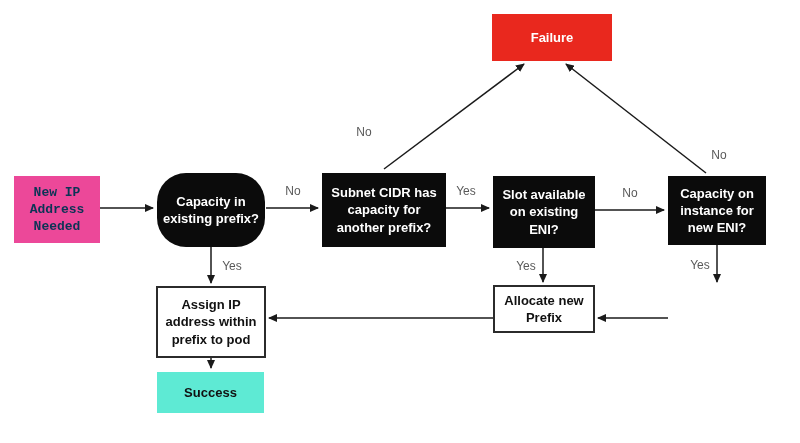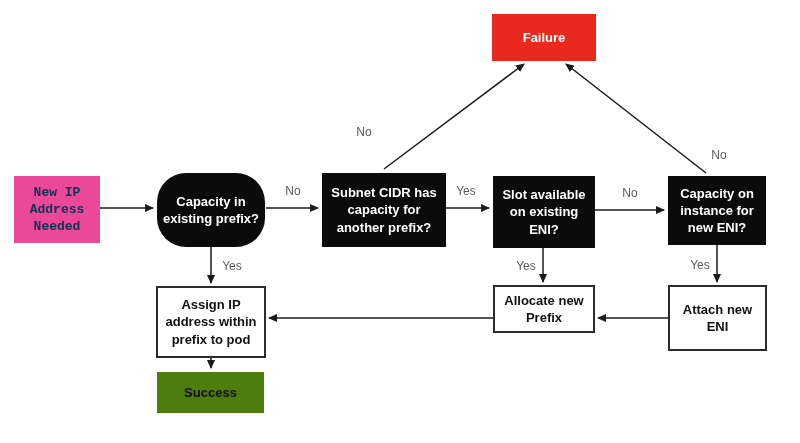--- a/index.html
+++ b/index.html
@@ -41,21 +41,21 @@
     background: #ec4899;
     color: #0b3455;
     font-family: Liberation Mono, monospace;
   }
   .node--red {
     background: #e9281e;
     color: #ffffff;
     font-weight: 600;
   }
   .node--green {
-    background: #4d7c0f;
+    background: #5eead4;
     color: #111111;
     text-align: right;
   }
   .node--white {
     background: #ffffff;
     color: #111111;
     border: 2px solid #2b2b2b;
   }
 
   .edge-label {
@@ -106,31 +106,29 @@
 another prefix?</div>
 
   <div class="node node--black" style="left:493px; top:176px; width:102px; height:72px;">Slot available
 on existing
 ENI?</div>
 
   <div class="node node--black" style="left:668px; top:176px; width:98px; height:69px;">Capacity on
 instance for
 new ENI?</div>
 
-  <div class="node node--red" style="left:492px; top:14px; width:104px; height:47px;">Failure</div>
+  <div class="node node--red" style="left:492px; top:14px; width:120px; height:47px;">Failure</div>
 
   <div class="node node--white" style="left:156px; top:286px; width:110px; height:72px;">Assign IP
 address within
 prefix to pod</div>
 
   <div class="node node--white" style="left:493px; top:285px; width:102px; height:48px;">Allocate new
 Prefix</div>
 
-  <div class="node node--white" style="left:668px; top:285px; width:99px; height:66px;">Attach new
-ENI</div>
 
   <div class="node node--green" style="left:157px; top:372px; width:107px; height:41px;">Success</div>
 
   <span class="edge-label" style="left:293px; top:191px;">No</span>
 
   <span class="edge-label" style="left:466px; top:191px;">Yes</span>
 
   <span class="edge-label" style="left:630px; top:193px;">No</span>
 
   <span class="edge-label" style="left:364px; top:132px;">No</span>

